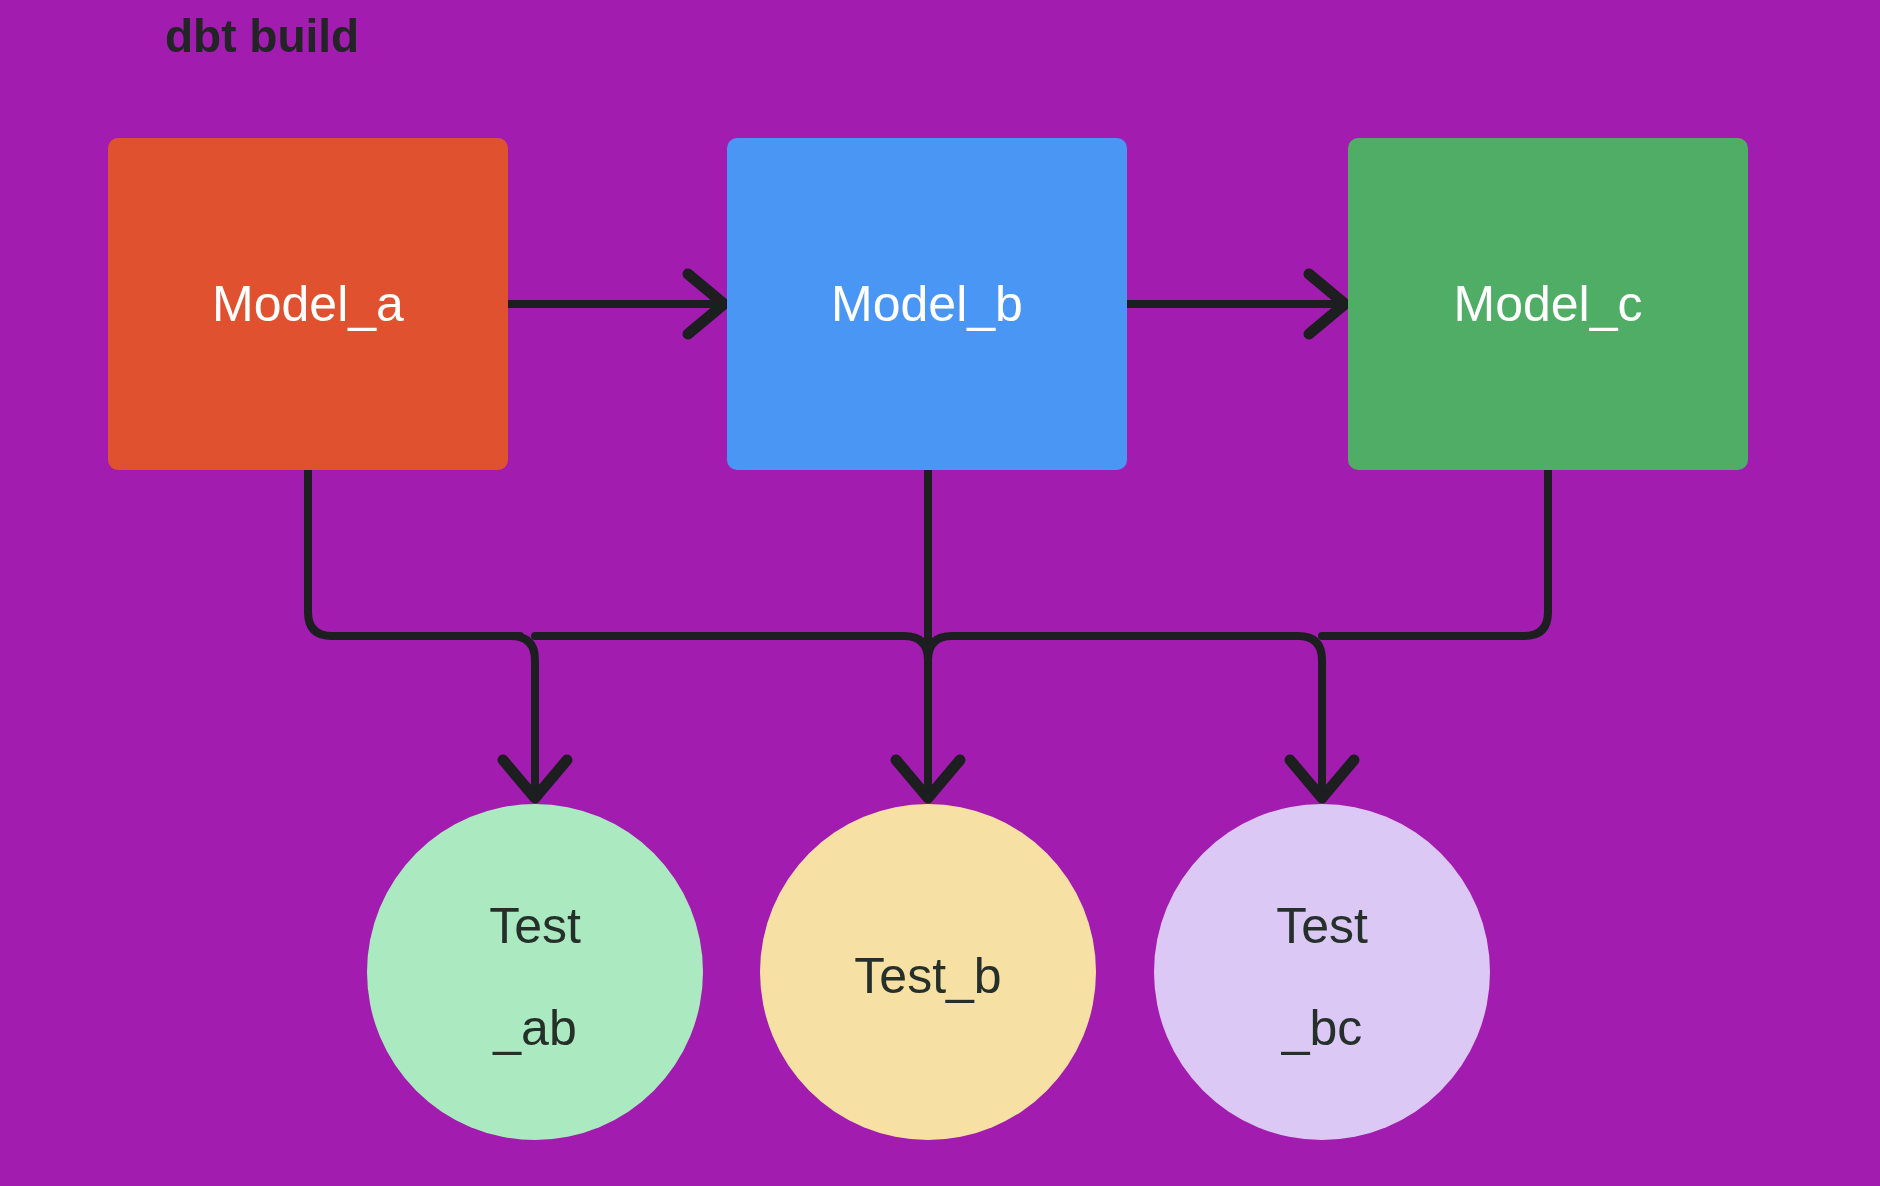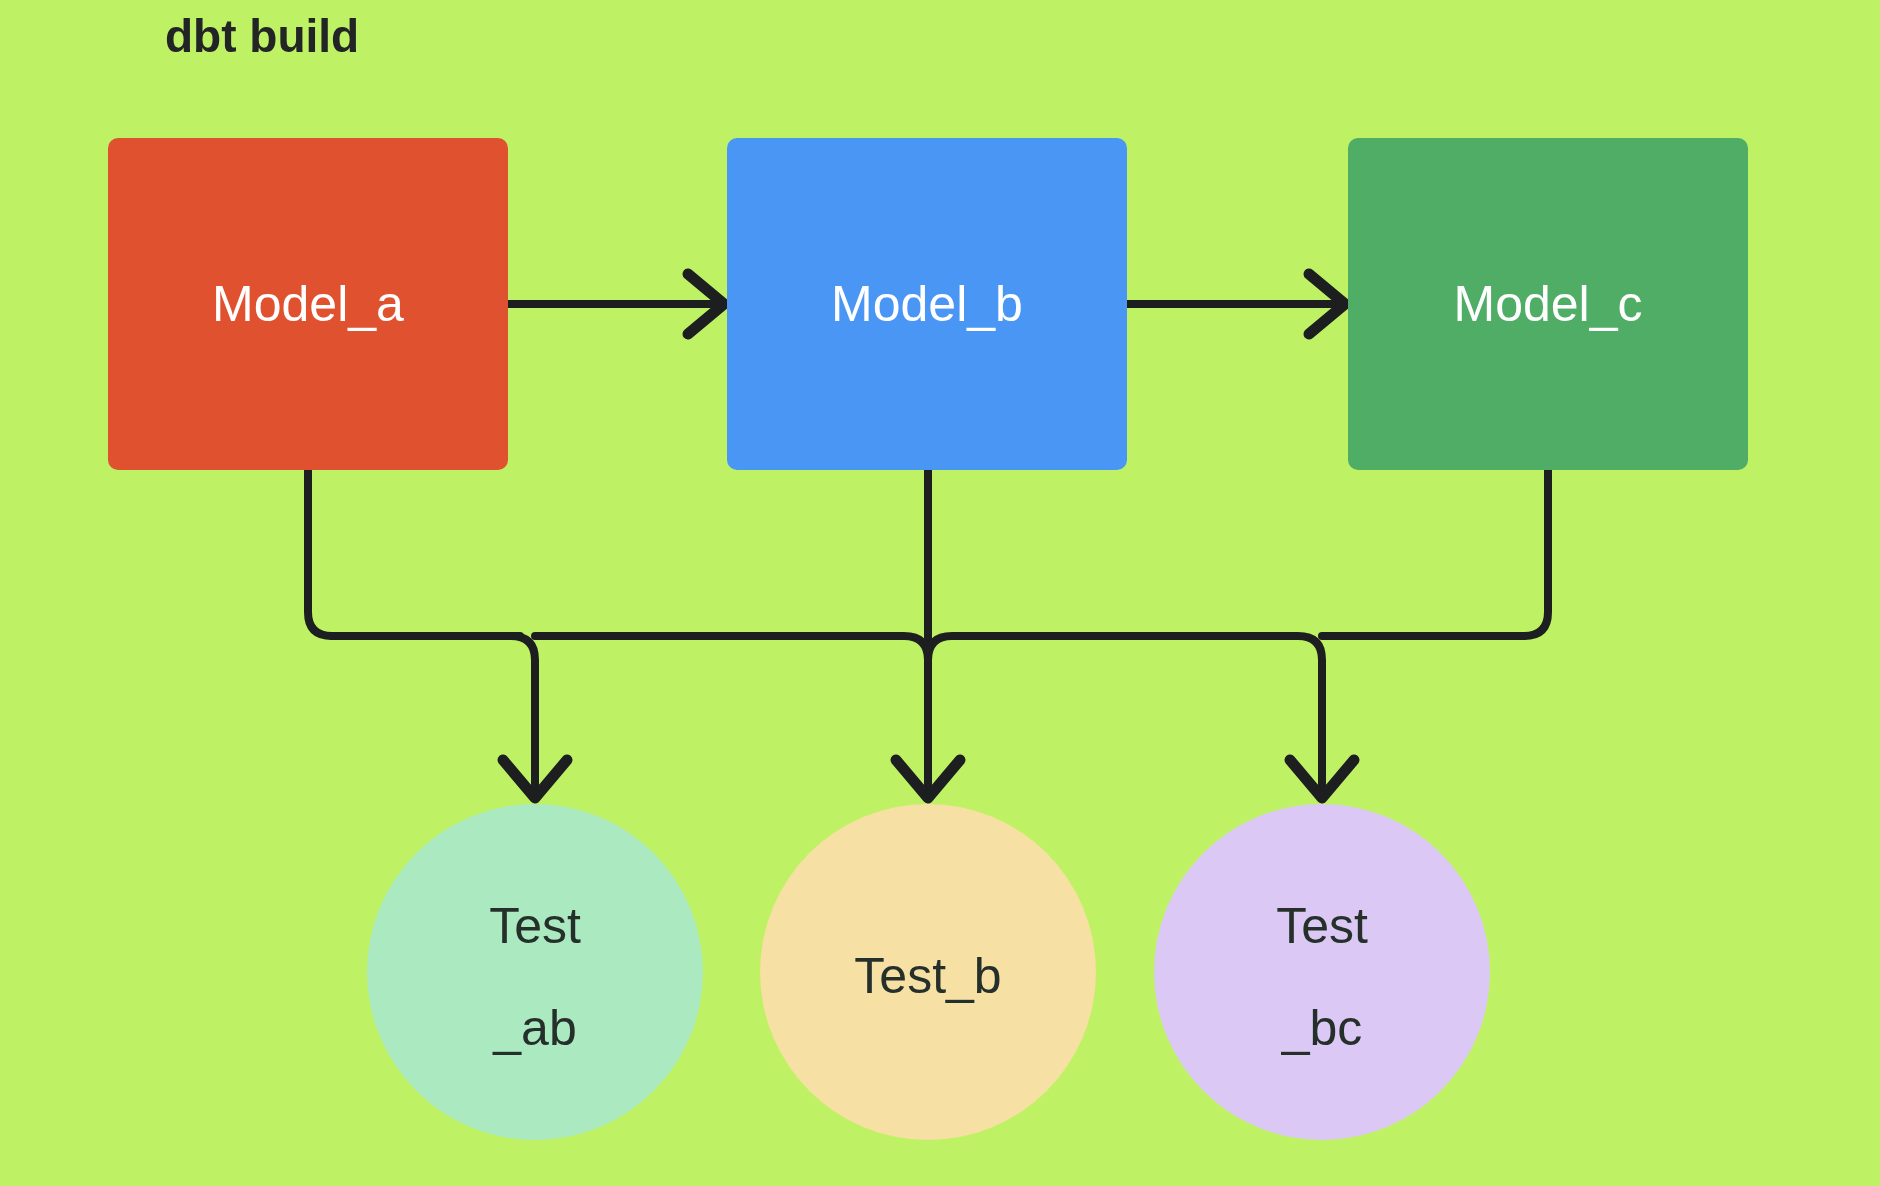--- a/index.html
+++ b/index.html
@@ -10,21 +10,21 @@
   body {
     width: 1880px;
     height: 1186px;
     font-family: "Liberation Sans", sans-serif;
     overflow: hidden;
   }
   #canvas {
     position: relative;
     width: 1880px;
     height: 1186px;
-    background: #bef264;
+    background: #a21caf;
   }
   #diagram-svg {
     position: absolute;
     left: 0;
     top: 0;
     width: 1880px;
     height: 1186px;
     display: block;
   }
   .diagram-title {

